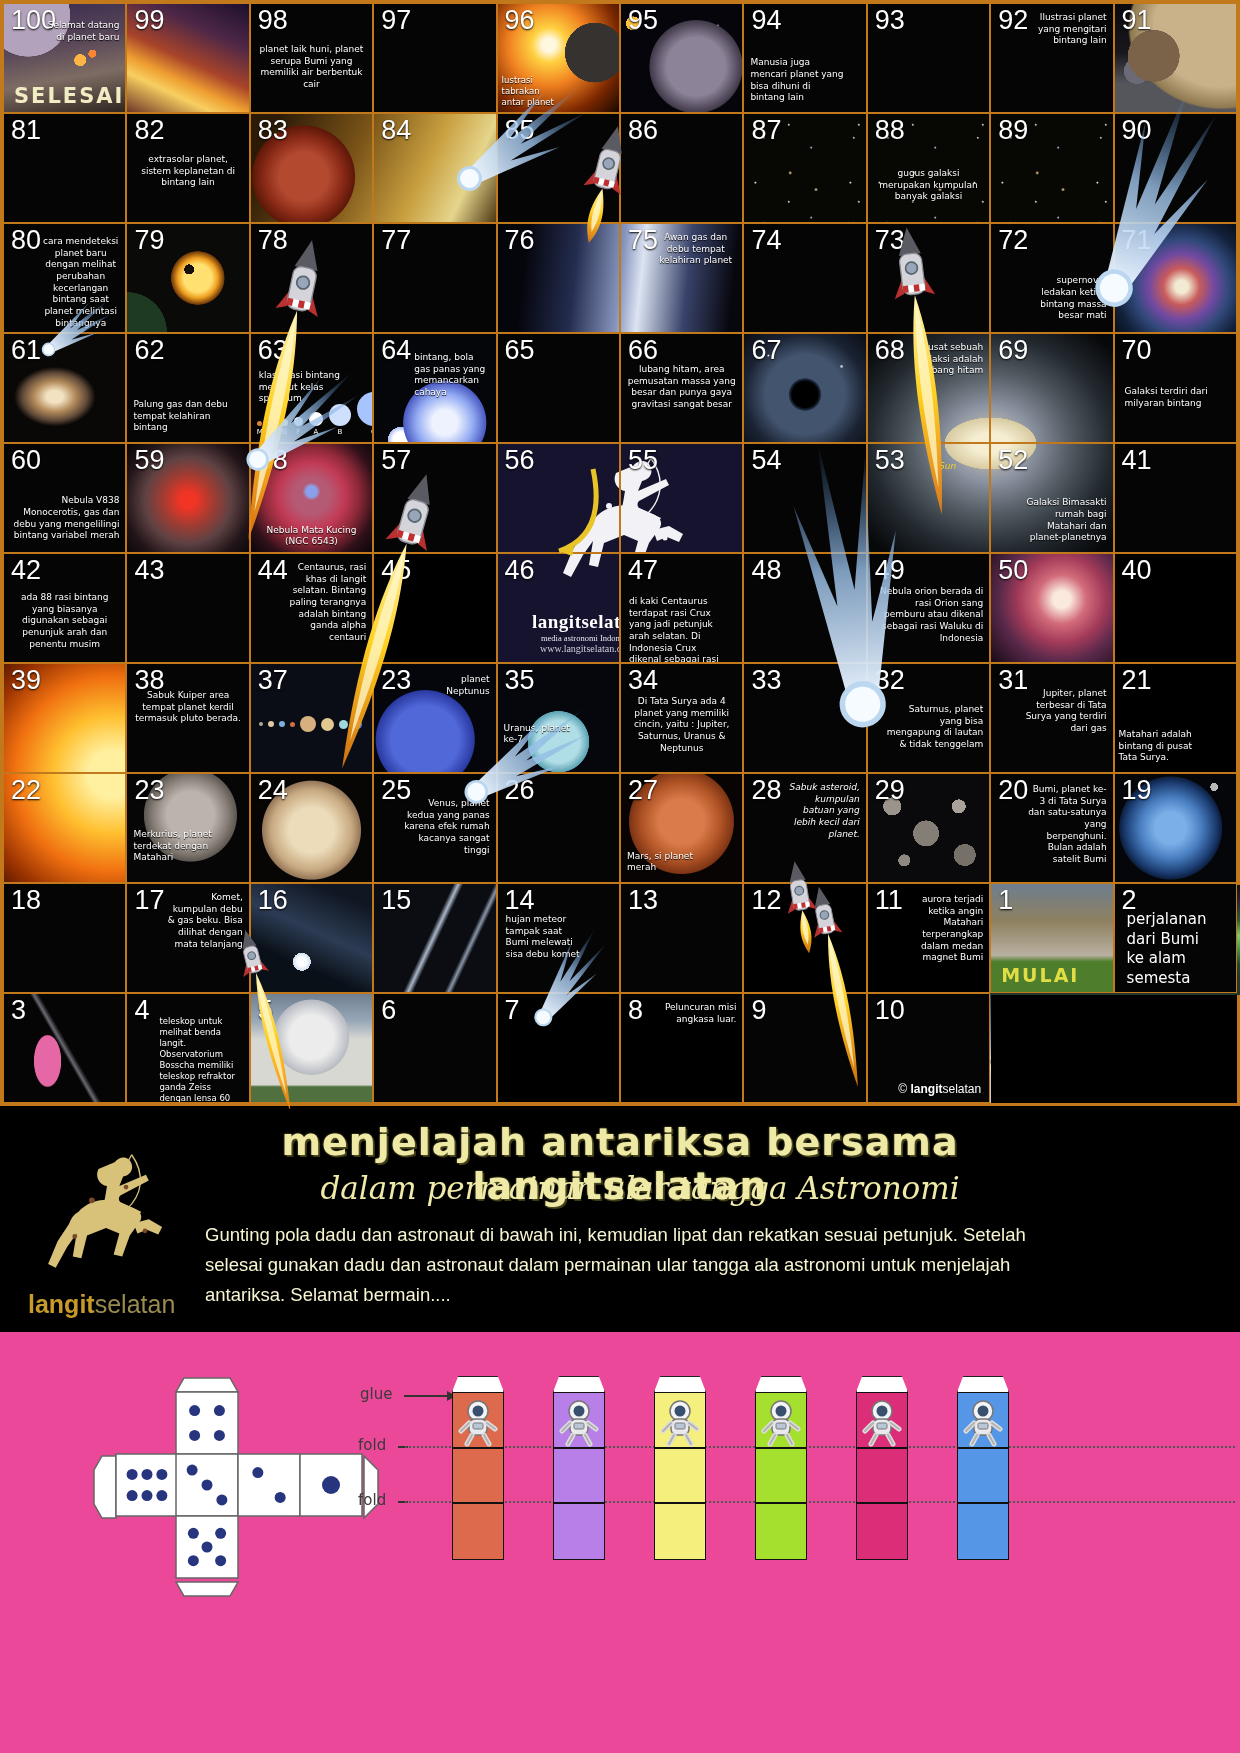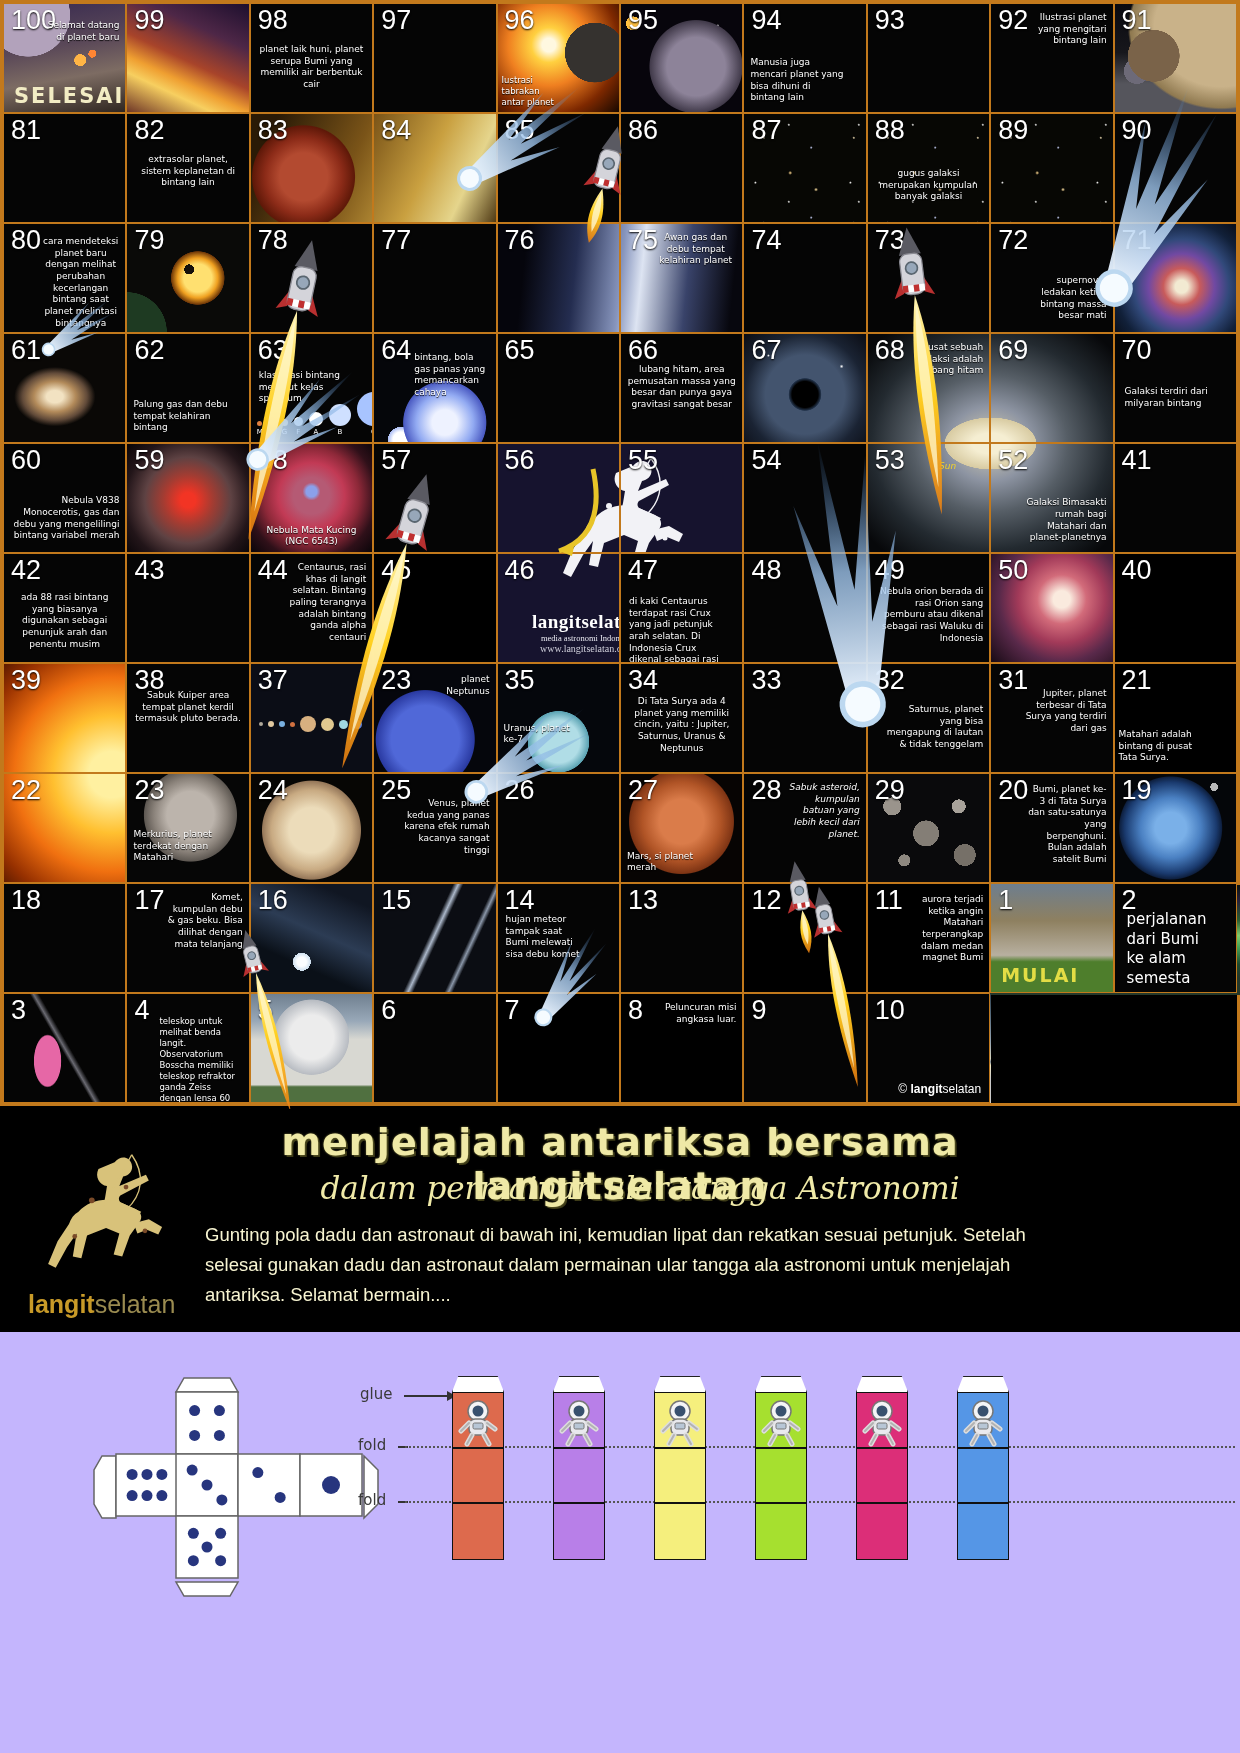--- a/index.html
+++ b/index.html
@@ -88,21 +88,21 @@
   .banner-sub { position:absolute; left:200px; top:64px; width:880px; text-align:center;
     font-size:31px; font-style:italic; color:#f0eaa8; font-family:"DejaVu Serif",serif; }
   .banner-par { position:absolute; left:205px; top:114px; width:840px; font-size:18.5px;
     color:#f8f5d2; line-height:1.62; font-family:"Liberation Sans",sans-serif; }
   .banner-logo-text { position:absolute; left:28px; top:184px; font-size:25px;
     font-family:"Liberation Sans",sans-serif; }
   .banner-logo-text b { color:#c89a28; font-weight:bold; }
   .banner-logo-text span { color:#9a8b50; font-weight:normal; }
 
   
-  .craft { position:absolute; left:0; top:1332px; width:1240px; height:421px; background:#c4b5fd; }
+  .craft { position:absolute; left:0; top:1332px; width:1240px; height:421px; background:#ec4899; }
   .glue-label,.fold-label { position:absolute; color:#3a3a3a; font-size:15px;
     font-family:"DejaVu Sans",sans-serif; }
   .glue-arrow { position:absolute; left:404px; top:63px; width:44px; height:2px; background:#333; }
   .glue-arrow:after { content:""; position:absolute; right:-8px; top:-4px;
     border-left:9px solid #333; border-top:5px solid transparent; border-bottom:5px solid transparent; }
   .fold-line { position:absolute; left:405px; width:830px; border-top:2px dotted #555; }
   .fold-tick { position:absolute; left:398px; width:10px; border-top:2px solid #333; }
 
   .strip { position:absolute; top:44px; width:52px; z-index:2; }
   .strip .tab { width:52px; height:16px; background:#fff; border:1.5px solid #222;

